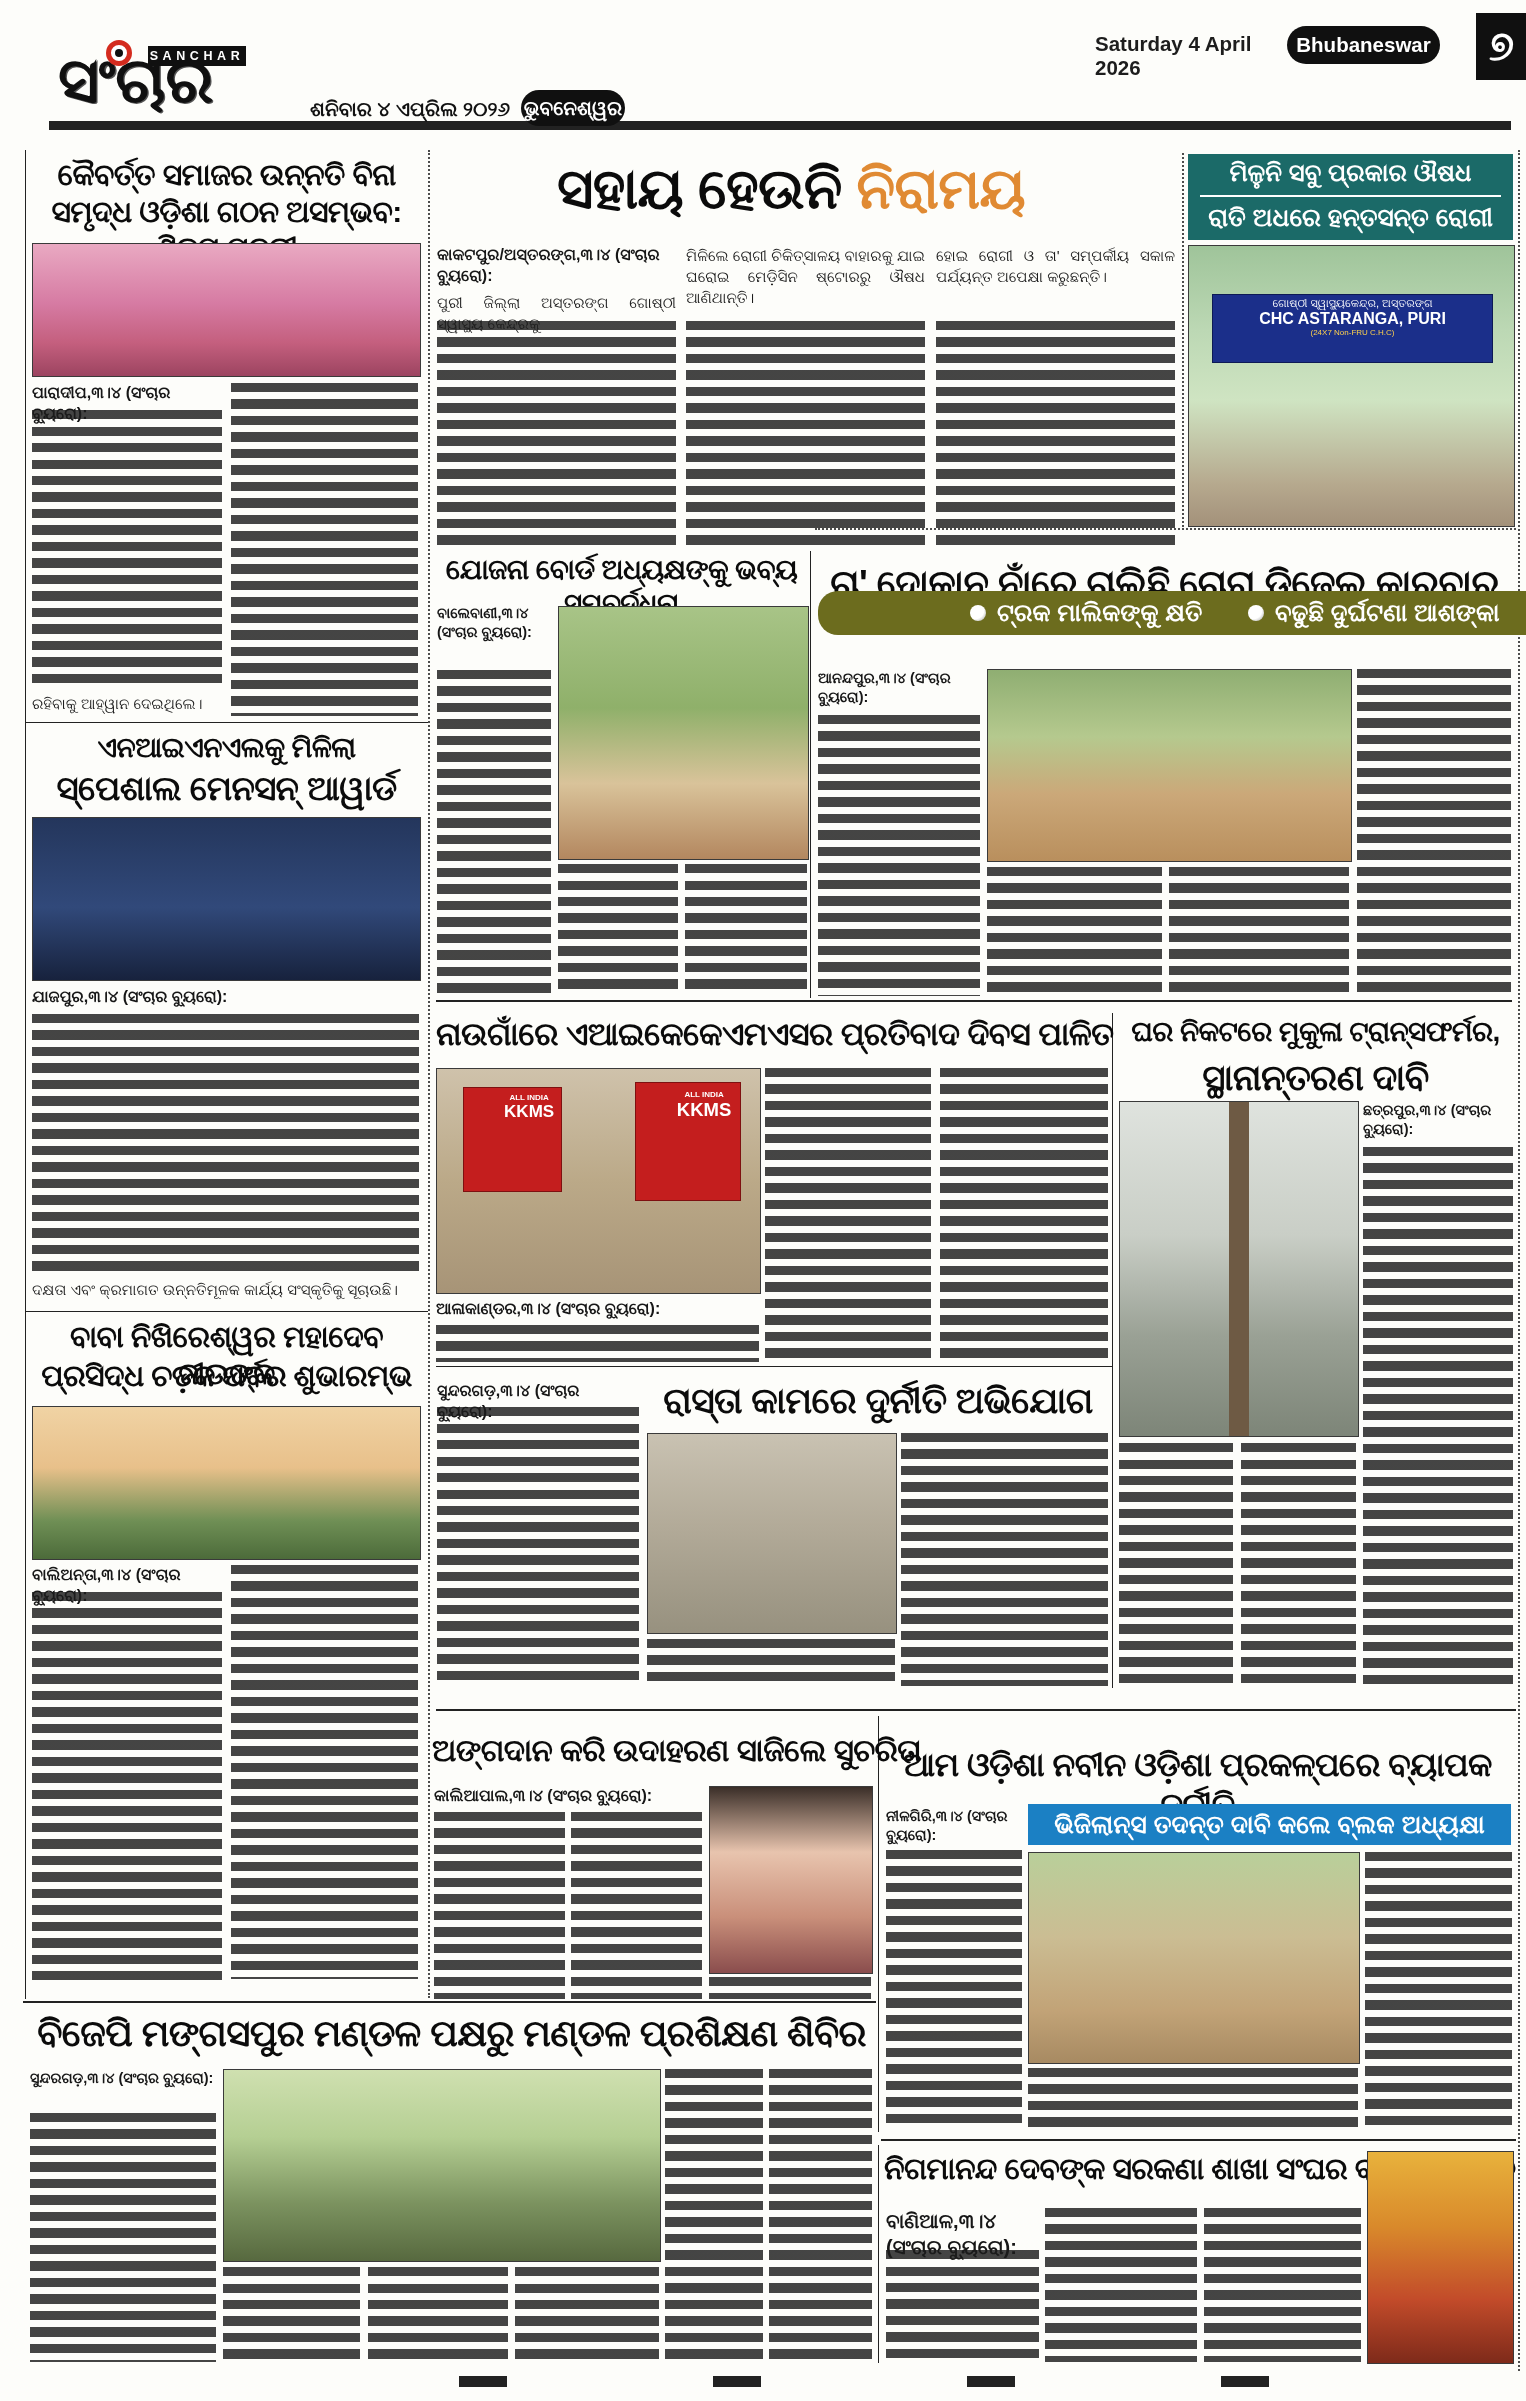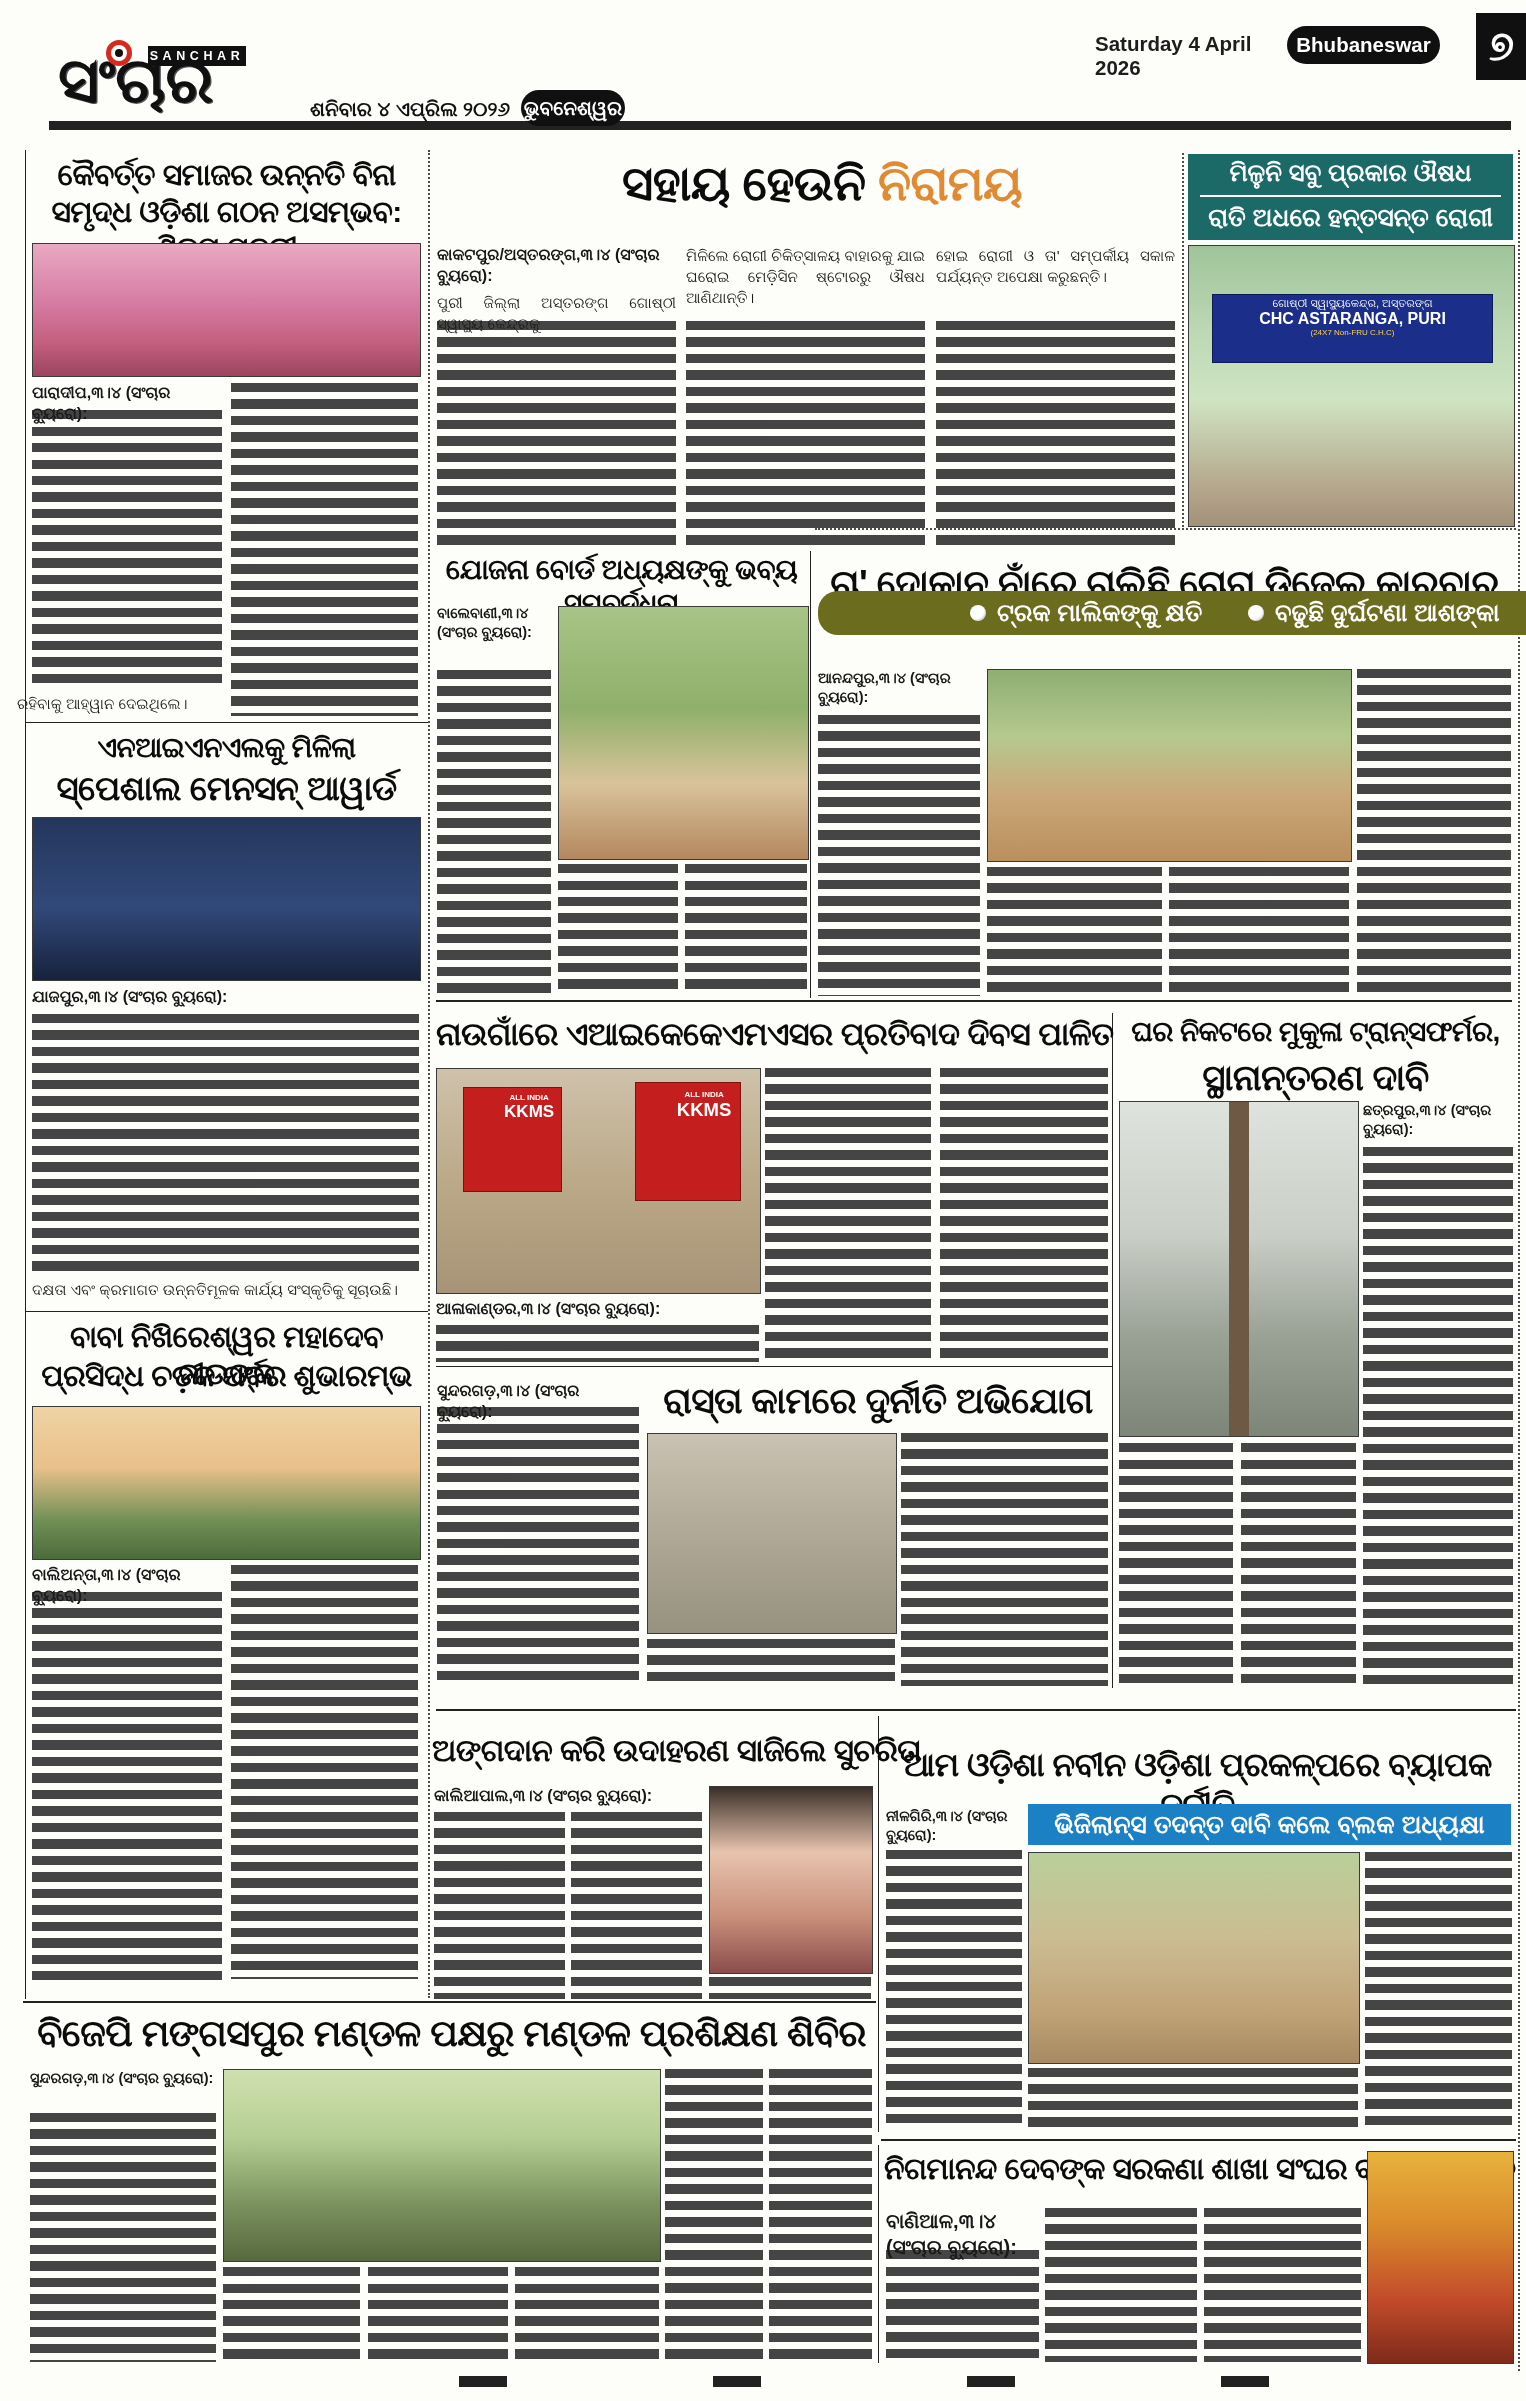--- a/index.html
+++ b/index.html
@@ -62,38 +62,38 @@
   <div class="abs solid" style="left:436px;top:1709px;width:1080px;height:2px;"></div>
   <div class="abs solid" style="left:878px;top:1716px;width:1.3px;height:416px;"></div>
   <div class="abs solid" style="left:23px;top:2001px;width:853px;height:2px;"></div>
   <div class="abs solid" style="left:881px;top:2139px;width:635px;height:2px;"></div>
   <div class="abs solid" style="left:878px;top:2145px;width:1.3px;height:218px;"></div>
 
   <div class="abs hl" style="left:36px;top:157px;width:381px;height:81px;font-size:30px;">କୈବର୍ତ୍ତ ସମାଜର ଉନ୍ନତି ବିନା ସମୃଦ୍ଧ ଓଡ଼ିଶା ଗଠନ ଅସମ୍ଭବ: ଶିଳ୍ପ ମନ୍ତ୍ରୀ</div>
   <div class="abs ph" style="left:32px;top:243px;width:387px;height:132px;background:linear-gradient(180deg,#e9a9c2 0%,#d67ba3 45%,#c45f7e 75%,#9c4460 100%);"></div>
   <div class="abs dl" style="left:32px;top:383px;width:190px;height:24px;">ପାରାଦୀପ,୩।୪ (ସଂଚାର ବ୍ୟୁରୋ):</div>
   <div class="abs tx" style="left:32px;top:410px;width:190px;height:280px;"></div>
-  <div class="abs bd" style="left:17px;top:693px;width:190px;height:22.4px;">ରହିବାକୁ ଆହ୍ୱାନ ଦେଇଥିଲେ।</div>
+  <div class="abs bd" style="left:32px;top:693px;width:190px;height:22.4px;">ରହିବାକୁ ଆହ୍ୱାନ ଦେଇଥିଲେ।</div>
   <div class="abs tx" style="left:231px;top:383px;width:187px;height:333px;"></div>
 
   <div class="abs hl" style="left:36px;top:731px;width:381px;height:37px;font-size:28px;">ଏନଆଇଏନଏଲକୁ ମିଳିଲା</div>
   <div class="abs hl" style="left:36px;top:768px;width:381px;height:42px;font-size:34px;text-align:center;">ସ୍ପେଶାଲ ମେନସନ୍ ଆୱାର୍ଡ</div>
   <div class="abs ph" style="left:32px;top:817px;width:387px;height:162px;background:linear-gradient(180deg,#24365c 0%,#31497a 55%,#17223d 100%);"></div>
   <div class="abs dl" style="left:32px;top:987px;width:387px;height:22.4px;">ଯାଜପୁର,୩।୪ (ସଂଚାର ବ୍ୟୁରୋ):</div>
   <div class="abs tx" style="left:32px;top:1014px;width:387px;height:263px;"></div>
   <div class="abs bd" style="left:32px;top:1279px;width:387px;height:24px;">ଦକ୍ଷତା ଏବଂ କ୍ରମାଗତ ଉନ୍ନତିମୂଳକ କାର୍ଯ୍ୟ ସଂସ୍କୃତିକୁ ସୂଚାଉଛି।</div>
 
   <div class="abs hl" style="left:36px;top:1319px;width:381px;height:38px;font-size:30px;">ବାବା ନିଖିରେଶ୍ୱର ମହାଦେବ ଜୀଉଙ୍କ</div>
   <div class="abs hl" style="left:36px;top:1358px;width:381px;height:38px;font-size:30px;">ପ୍ରସିଦ୍ଧ ଚଡ଼କ ପର୍ବର ଶୁଭାରମ୍ଭ</div>
   <div class="abs ph" style="left:32px;top:1406px;width:387px;height:152px;background:linear-gradient(180deg,#f0d3a4 0%,#e8c08a 40%,#6f8f55 75%,#4c6b3a 100%);"></div>
   <div class="abs dl" style="left:32px;top:1565px;width:190px;height:24px;">ବାଲିଅନ୍ତା,୩।୪ (ସଂଚାର ବ୍ୟୁରୋ):</div>
   <div class="abs tx" style="left:32px;top:1592px;width:190px;height:388px;"></div>
   <div class="abs tx" style="left:231px;top:1565px;width:187px;height:414px;"></div>
 
-  <div class="abs hl" style="left:452px;top:158px;width:740px;height:81px;font-size:48px;line-height:1.1;white-space:nowrap;">
+  <div class="abs hl" style="left:421px;top:158px;width:740px;height:81px;font-size:56px;line-height:1.1;white-space:nowrap;">
     <span style="color:#0b0b0b;">ସହାୟ ହେଉନି </span><span style="color:#e08a33;">ନିରାମୟ</span>
   </div>
   <div class="abs dl" style="left:437px;top:245px;width:239px;height:45px;">କାକଟପୁର/ଅସ୍ତରଙ୍ଗ,୩।୪ (ସଂଚାର ବ୍ୟୁରୋ):</div>
   <div class="abs bd" style="left:437px;top:292px;width:239px;height:24px;">ପୁରୀ ଜିଲ୍ଲା ଅସ୍ତରଙ୍ଗ ଗୋଷ୍ଠୀ ସ୍ୱାସ୍ଥ୍ୟ କେନ୍ଦ୍ରକୁ</div>
   <div class="abs tx" style="left:437px;top:321px;width:239px;height:227px;"></div>
   <div class="abs bd" style="left:686px;top:245px;width:239px;height:69px;">ମିଳିଲେ ରୋଗୀ ଚିକିତ୍ସାଳୟ ବାହାରକୁ ଯାଇ ଘରୋଇ ମେଡ଼ିସିନ ଷ୍ଟୋରରୁ ଔଷଧ ଆଣିଥାନ୍ତି।</div>
   <div class="abs tx" style="left:686px;top:321px;width:239px;height:227px;"></div>
   <div class="abs bd" style="left:936px;top:245px;width:239px;height:46px;">ହୋଇ ରୋଗୀ ଓ ତା' ସମ୍ପର୍କୀୟ ସକାଳ ପର୍ଯ୍ୟନ୍ତ ଅପେକ୍ଷା କରୁଛନ୍ତି।</div>
   <div class="abs tx" style="left:936px;top:321px;width:239px;height:227px;"></div>
 

